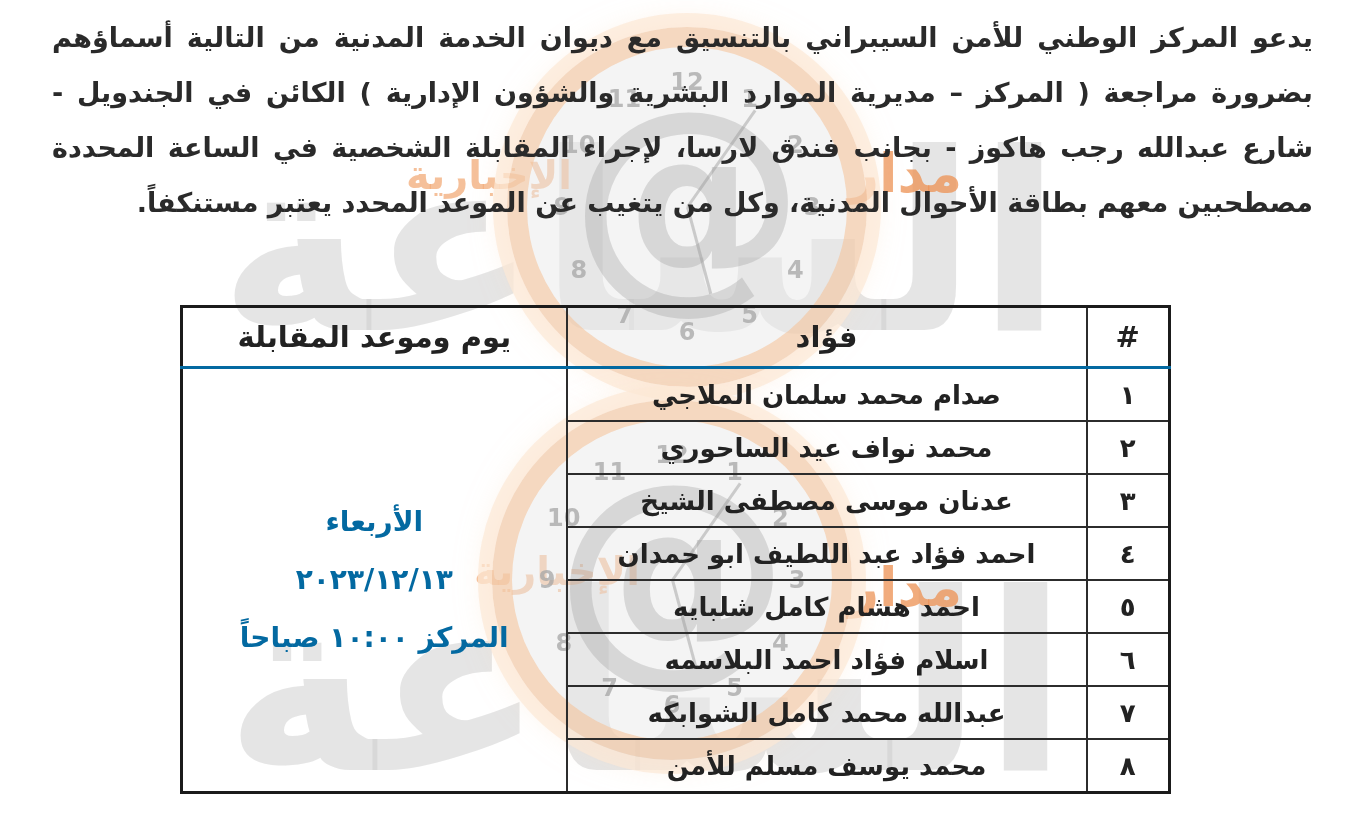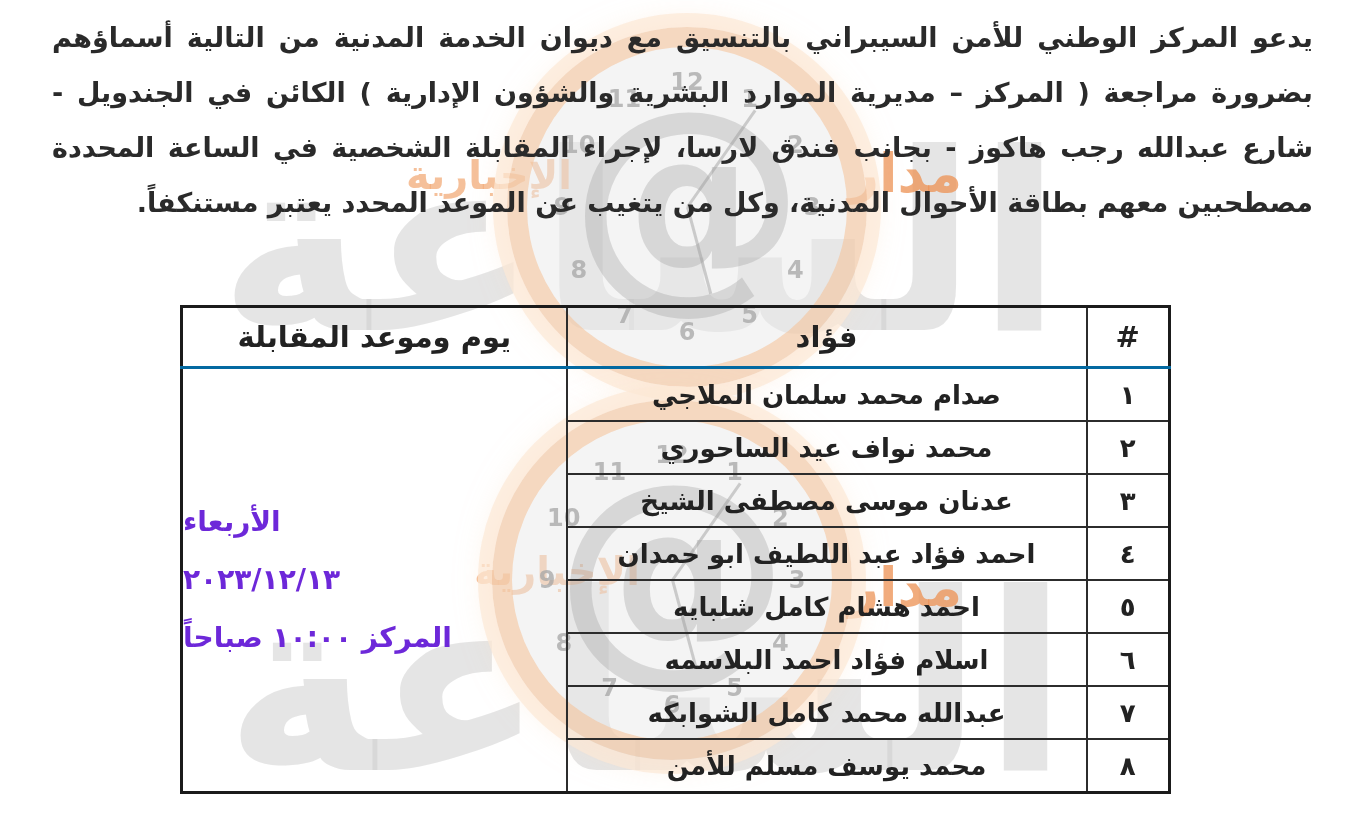--- a/index.html
+++ b/index.html
@@ -111,21 +111,21 @@
     padding:0;
   }
   .col-num{width:83px;}
   .col-name{width:520px;}
   .col-appt{width:385px;}
   .appt-table thead th{height:58px;font-size:29px;border-bottom:3px solid #0369a1;}
   .appt-table tbody td{height:51px;font-size:26px;}
   td.num{font-size:25px;}
   td.appt{vertical-align:middle;}
   .appt-day,.appt-date,.appt-time{
-    font-size:28px;line-height:58px;font-weight:bold;text-align:left;color:#6d28d9;
+    font-size:28px;line-height:58px;font-weight:bold;text-align:center;color:#0369a1;
   }
   .appt-date{direction:ltr;}
 </style>
 </head>
 <body>
 
 <div class="page">
 
   <div class="watermark-layer" aria-hidden="true">
 

